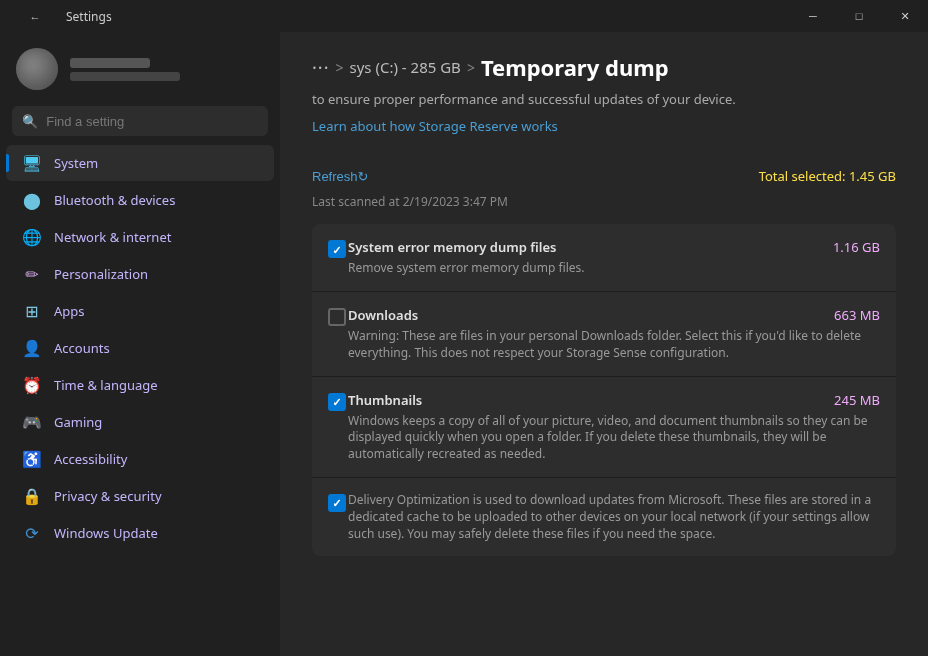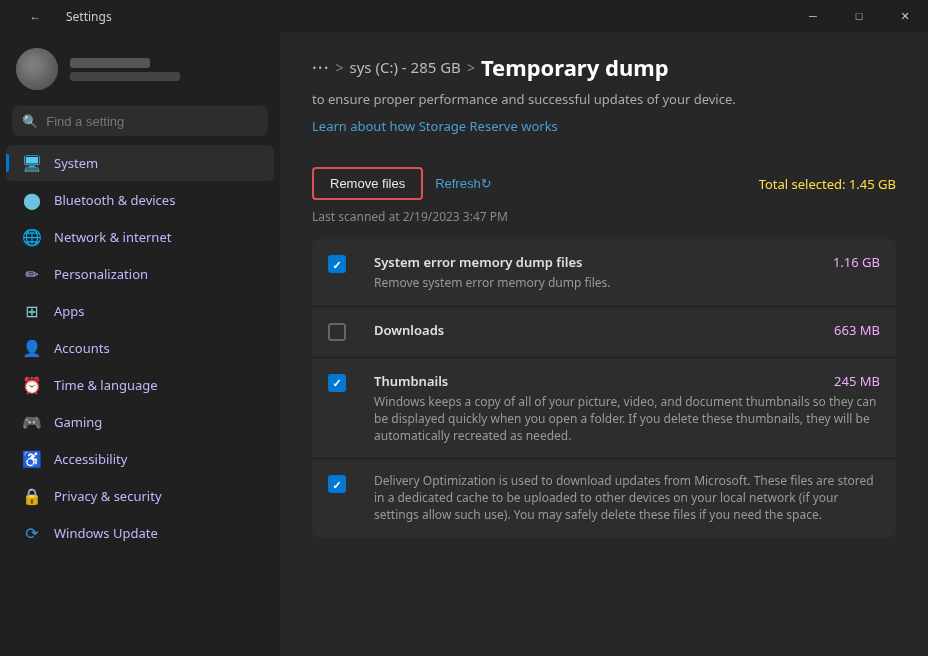--- a/index.html
+++ b/index.html
@@ -283,21 +283,21 @@
       flex-direction: column;
       gap: 0;
       border-radius: 8px;
       overflow: hidden;
     }
     .file-item {
       background: #2d2d2d;
       padding: 14px 16px;
       display: flex;
       align-items: flex-start;
-      gap: 28px;
+      gap: 2px;
       border-bottom: 1px solid #1e1e1e;
     }
     .file-item:last-child { border-bottom: none; }
 
     .checkbox-wrap {
       margin-top: 2px;
       flex-shrink: 0;
     }
     .custom-checkbox {
       width: 18px;
@@ -447,21 +447,20 @@
       <span class="breadcrumb-sep">&gt;</span>
       <span class="breadcrumb-item">sys (C:) - 285 GB</span>
       <span class="breadcrumb-sep">&gt;</span>
       <span class="breadcrumb-current">Temporary dump</span>
     </div>
 
     <p class="subtitle">to ensure proper performance and successful updates of your device.</p>
     <a class="storage-link">Learn about how Storage Reserve works</a>
 
     <div class="action-bar">
-      <button class="btn-remove">Remove files</button>
       <button class="btn-refresh">
         <span>Refresh</span>
         <span>↻</span>
       </button>
       <span class="total-selected">Total selected: 1.45 GB</span>
     </div>
 
     <p class="last-scanned">Last scanned at 2/19/2023 3:47 PM</p>
 
     <div class="file-list" id="file-list">
@@ -479,20 +478,21 @@
         </div>
         <div class="file-item">
           <div class="checkbox-wrap">
             <div class="custom-checkbox unchecked"></div>
           </div>
           <div class="file-info">
             <div class="file-header">
               <span class="file-name">Downloads</span>
               <span class="file-size">663 MB</span>
             </div>
+            <p class="file-desc">Warning: These are files in your personal Downloads folder. Select this if you'd like to delete everything. This does not respect your Storage Sense configuration.</p>
           </div>
         </div>
         <div class="file-item">
           <div class="checkbox-wrap">
             <div class="custom-checkbox checked"></div>
           </div>
           <div class="file-info">
             <div class="file-header">
               <span class="file-name">Thumbnails</span>
               <span class="file-size">245 MB</span>

